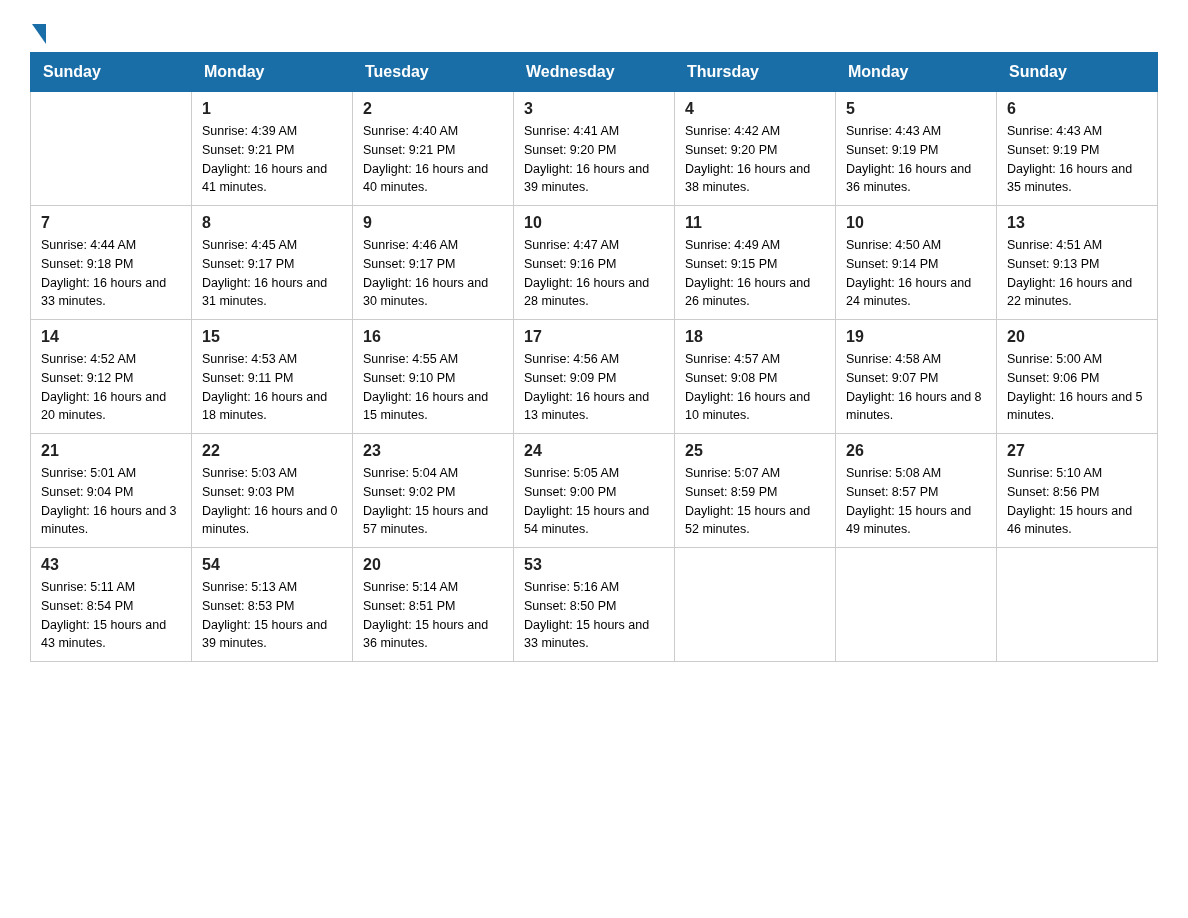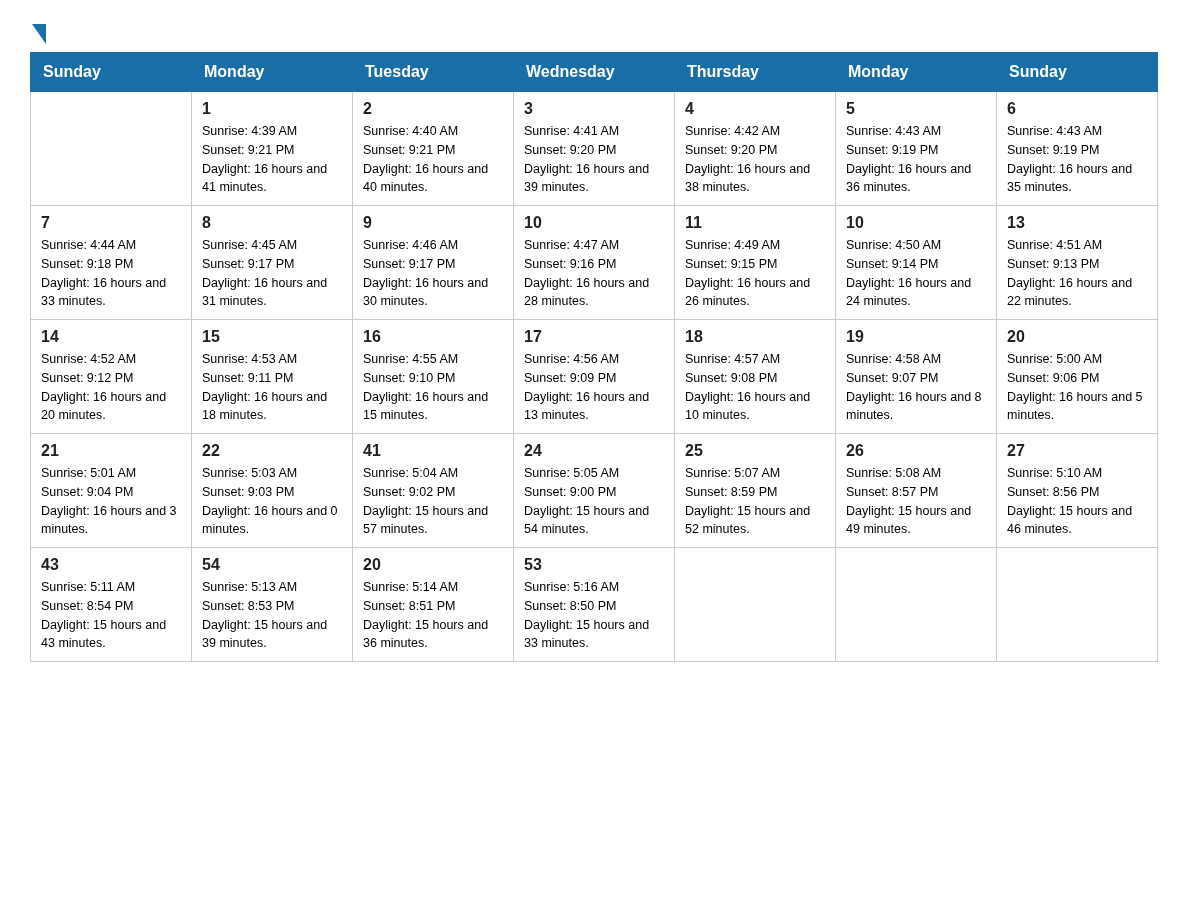--- a/index.html
+++ b/index.html
@@ -226,21 +226,21 @@
       <tr>
         <td>
           <div class="day-number">21</div>
           <div class="day-info">Sunrise: 5:01 AM<br>Sunset: 9:04 PM<br>Daylight: 16 hours and 3 minutes.</div>
         </td>
         <td>
           <div class="day-number">22</div>
           <div class="day-info">Sunrise: 5:03 AM<br>Sunset: 9:03 PM<br>Daylight: 16 hours and 0 minutes.</div>
         </td>
         <td>
-          <div class="day-number">41</div>
+          <div class="day-number">23</div>
           <div class="day-info">Sunrise: 5:04 AM<br>Sunset: 9:02 PM<br>Daylight: 15 hours and 57 minutes.</div>
         </td>
         <td>
           <div class="day-number">24</div>
           <div class="day-info">Sunrise: 5:05 AM<br>Sunset: 9:00 PM<br>Daylight: 15 hours and 54 minutes.</div>
         </td>
         <td>
           <div class="day-number">25</div>
           <div class="day-info">Sunrise: 5:07 AM<br>Sunset: 8:59 PM<br>Daylight: 15 hours and 52 minutes.</div>
         </td>

